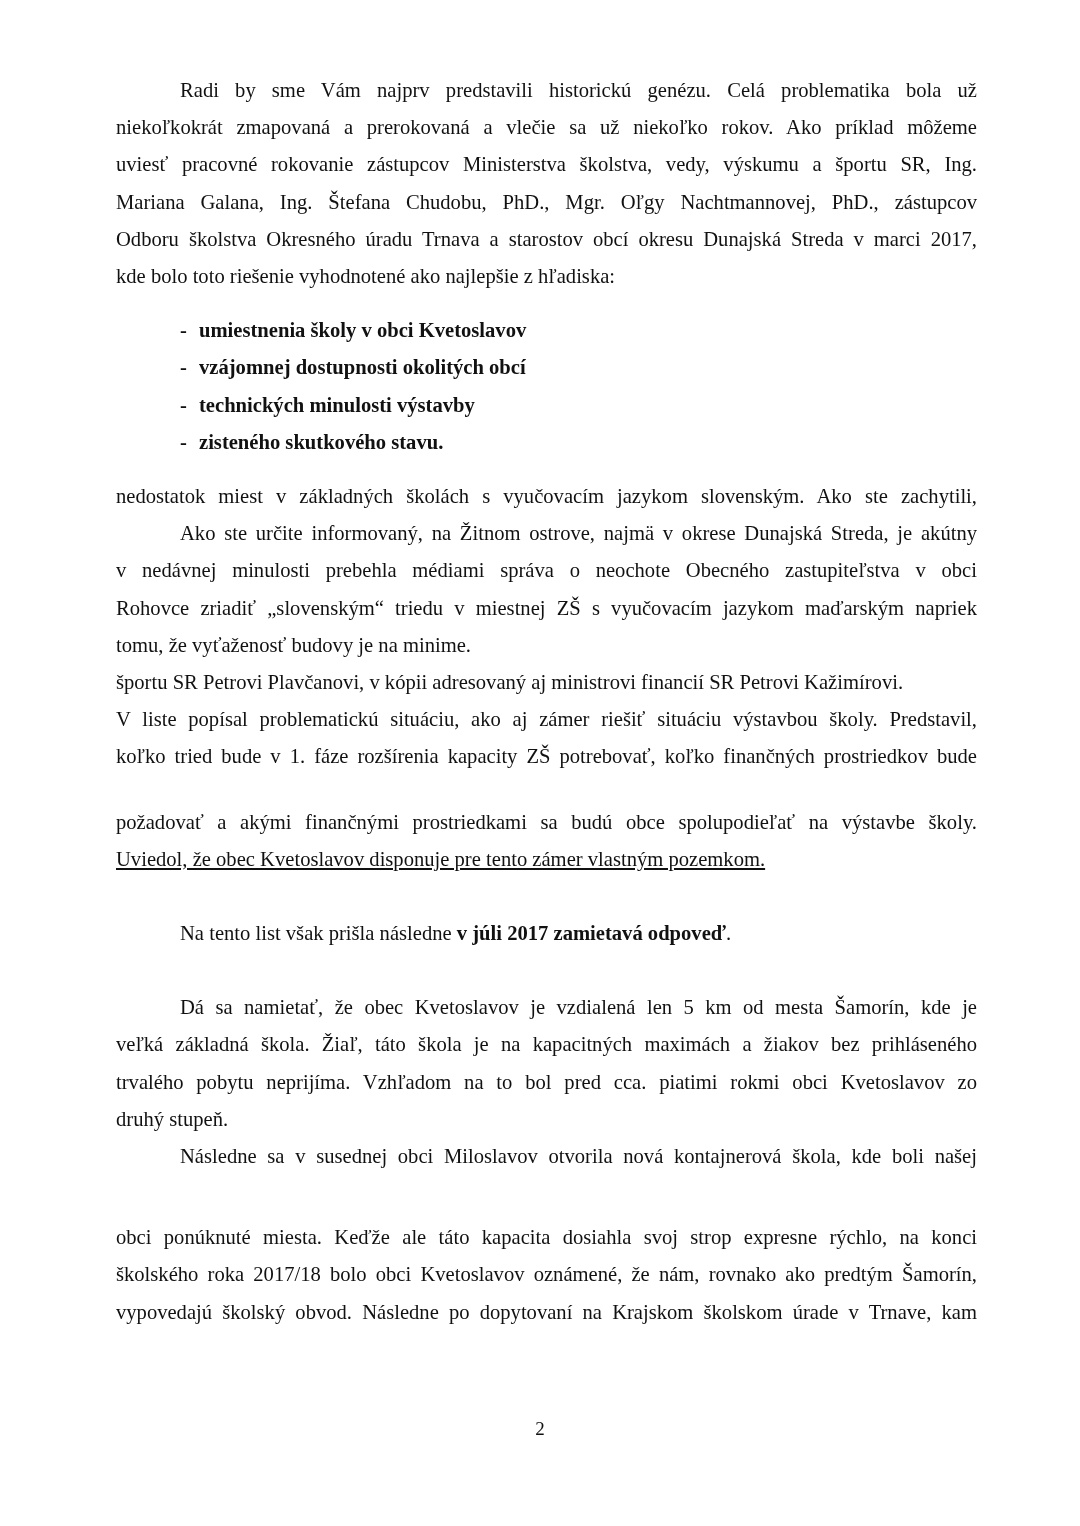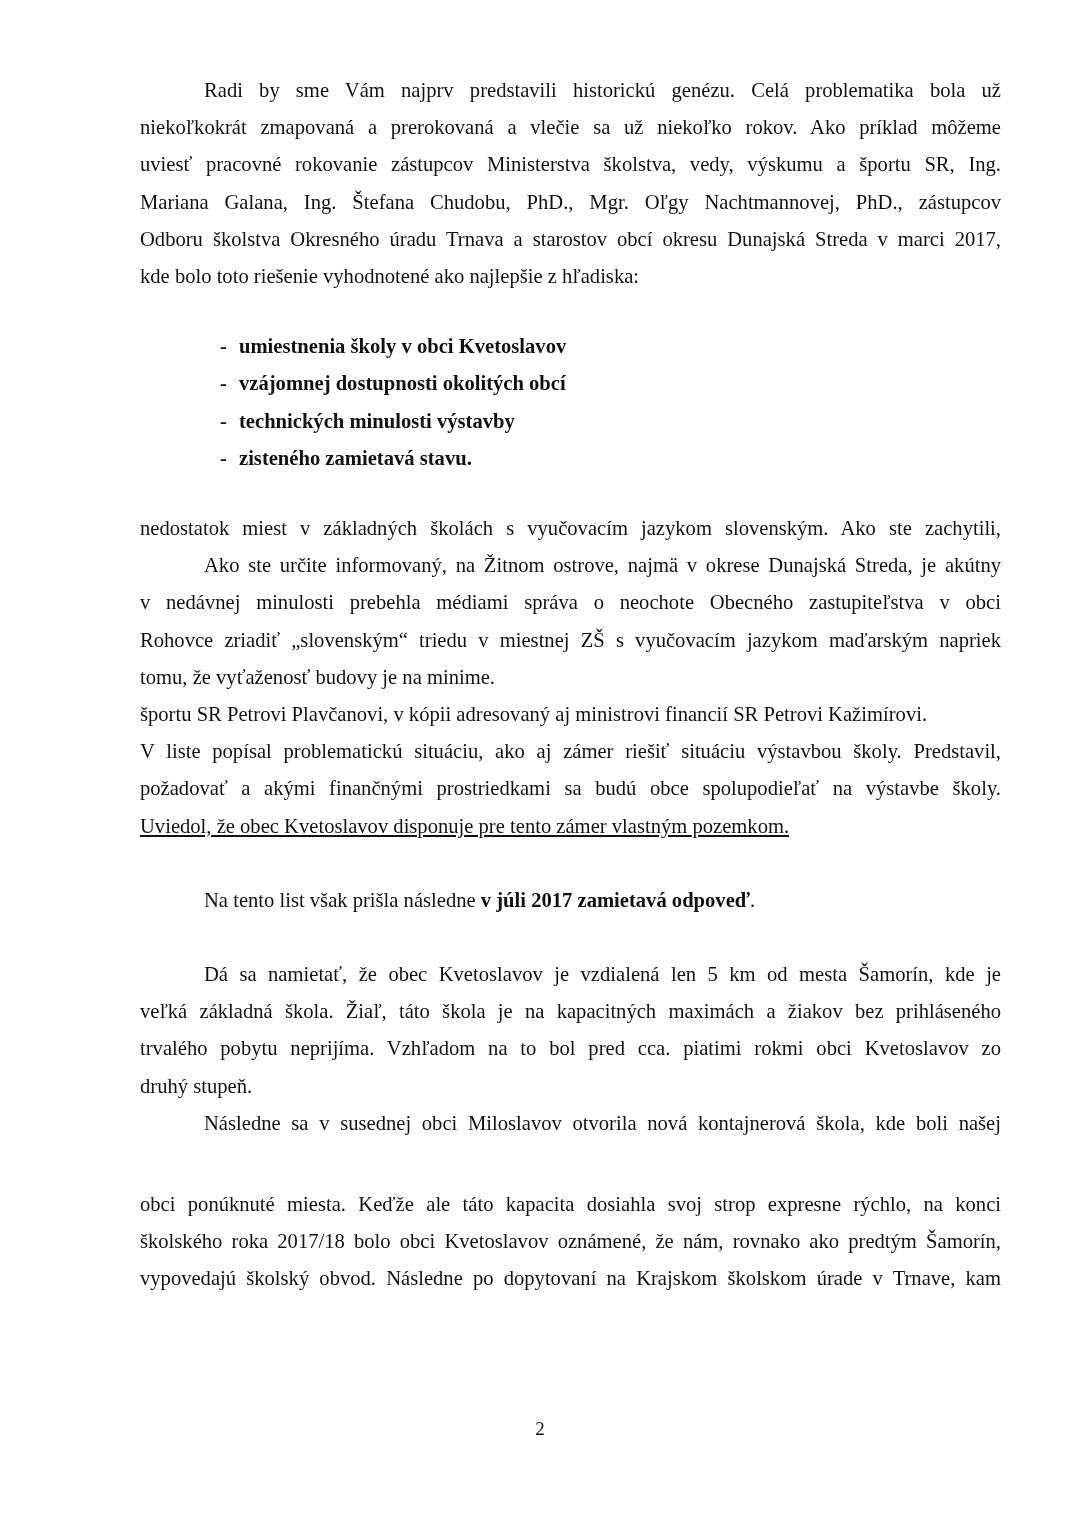--- a/index.html
+++ b/index.html
@@ -10,21 +10,21 @@
     body {
       width: 1080px;
       height: 1526px;
       position: relative;
       overflow: hidden;
       font-family: "Liberation Serif", "DejaVu Serif", serif;
       color: #111111;
     }
     .page {
       position: absolute;
-      left: 140px;
+      left: 116px;
       top: 72px;
       width: 861px;
     }
     .p {
       font-size: 20.6px;
       line-height: 37.2px;
       text-align: justify;
       margin: 0;
     }
     .p .line {
@@ -32,21 +32,21 @@
       text-align: justify;
       text-align-last: justify;
       white-space: nowrap;
     }
     .p .line.last {
       text-align-last: left;
     }
     .line.indent-line { padding-left: 64px; }
     .list {
       list-style: none;
-      margin: 16px;
+      margin: 0;
       padding: 0;
     }
     .list li {
       font-size: 20.6px;
       line-height: 37.2px;
       font-weight: bold;
       padding-left: 64px;
       position: relative;
     }
     .list li .dash {
@@ -79,40 +79,41 @@
     <span class="line" style="white-space: normal;">Odboru školstva Okresného úradu Trnava a starostov obcí okresu Dunajská Streda v marci 2017,</span>
     <span class="line last" style="white-space: normal;">kde bolo toto riešenie vyhodnotené ako najlepšie z hľadiska:</span>
   </p>
 
   <div class="gap-sm"></div>
 
   <ul class="list">
     <li><span class="dash">-</span><span>umiestnenia školy v obci Kvetoslavov</span></li>
     <li><span class="dash">-</span><span>vzájomnej dostupnosti okolitých obcí</span></li>
     <li><span class="dash">-</span><span>technických minulosti výstavby</span></li>
-    <li><span class="dash">-</span><span>zisteného zamietavá stavu.</span></li>
+    <li><span class="dash">-</span><span>zisteného skutkového stavu.</span></li>
   </ul>
 
   <div class="gap-sm"></div>
 
   <p class="p">
     <span class="line" style="white-space: normal;">nedostatok miest v základných školách s vyučovacím jazykom slovenským. Ako ste zachytili,</span>
     <span class="line indent-line" style="white-space: normal;">Ako ste určite informovaný, na Žitnom ostrove, najmä v okrese Dunajská Streda, je akútny</span>
     <span class="line" style="white-space: normal;">v nedávnej minulosti prebehla médiami správa o neochote Obecného zastupiteľstva v obci</span>
     <span class="line" style="white-space: normal;">Rohovce zriadiť „slovenským“ triedu v miestnej ZŠ s vyučovacím jazykom maďarským napriek</span>
     <span class="line last" style="white-space: normal;">tomu, že vyťaženosť budovy je na minime.</span>
   </p>
 
   <p class="p">
     <span class="line last" style="white-space: normal;">športu SR Petrovi Plavčanovi, v kópii adresovaný aj ministrovi financií SR Petrovi Kažimírovi.</span>
   </p>
 
   <p class="p">
     <span class="line" style="white-space: normal;">V liste popísal problematickú situáciu, ako aj zámer riešiť situáciu výstavbou školy. Predstavil,</span>
-    <span class="line" style="white-space: normal;">požadovať a akými finančnými prostriedkami sa budú obce spolupodieľať na výstavbe školy.</span>
+    <span class="line" style="white-space: normal;">koľko tried bude v 1. fáze rozšírenia kapacity ZŠ potrebovať, koľko finančných prostriedkov bude</span>
+    <span class="line" style="white-space: normal; margin-top: 28px;">požadovať a akými finančnými prostriedkami sa budú obce spolupodieľať na výstavbe školy.</span>
     <span class="line last" style="white-space: normal; text-decoration: underline;">Uviedol, že obec Kvetoslavov disponuje pre tento zámer vlastným pozemkom.</span>
   </p>
 
   <div class="gap-md"></div>
 
   <p class="p">
     <span class="line last indent-line" style="white-space: normal;"><span>Na tento list však prišla následne </span><b>v júli 2017 zamietavá odpoveď</b><span>.</span></span>
   </p>
 
   <div class="gap-md"></div>

